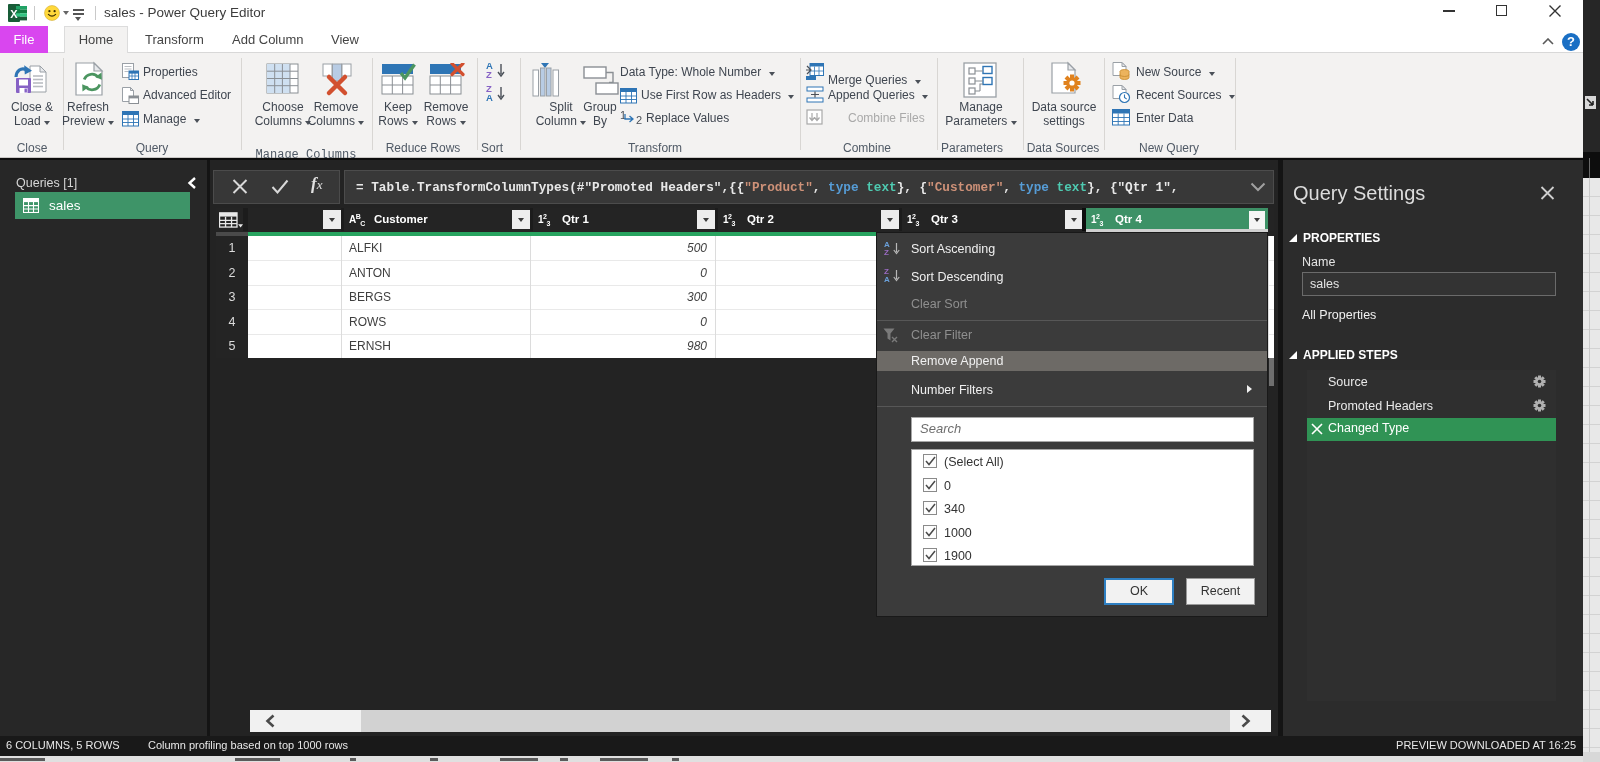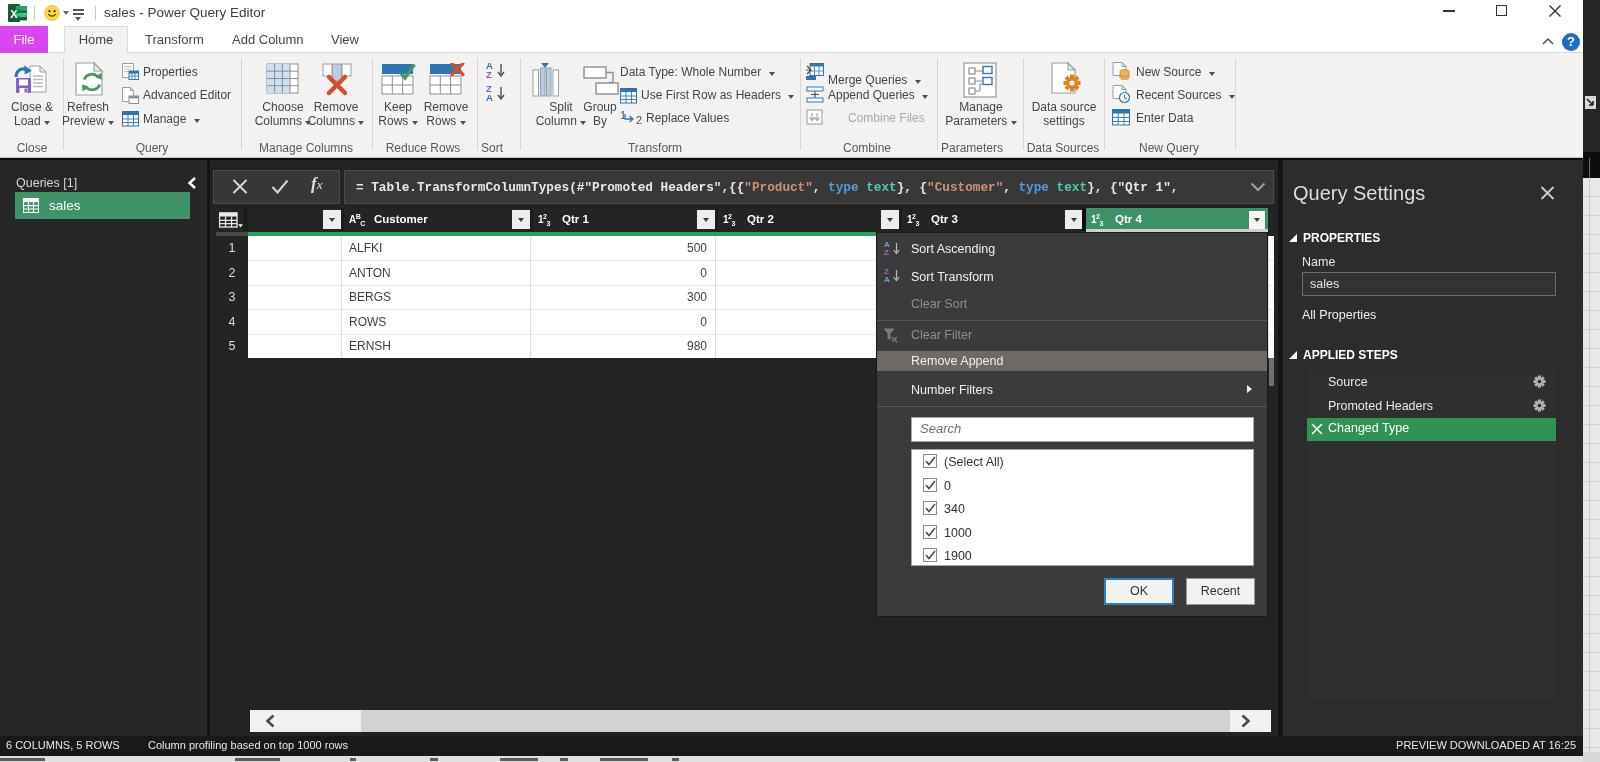--- a/index.html
+++ b/index.html
@@ -10,21 +10,21 @@
   .tri-down { width:0; height:0; border-left:3.5px solid transparent; border-right:3.5px solid transparent; border-top:4px solid #4a5058; display:inline-block; }
   .lbl { color:#505a66; font-size:12px; text-align:center; }
   .rtxt { color:#3f4650; font-size:12px; }
   .bigbtn { position:absolute; text-align:center; color:#3f4650; font-size:12px; line-height:13.5px; }
   .hicon { color:#fff; font-size:10px; font-weight:bold; letter-spacing:-0.5px; }
   .hicon sup { font-size:7px; vertical-align:4px; }
   .hicon sub { font-size:7px; vertical-align:-3px; }
   .htxt { color:#fff; font-size:11.5px; font-weight:bold; }
   .gnum { width:32px; text-align:center; color:#dcdcdc; font-size:12.5px; }
   .ctxt { color:#3f3f3f; font-size:12px; }
-  .ntxt { width:177px; text-align:right; color:#3f3f3f; font-size:12px; }
+  .ntxt { width:177px; text-align:right; color:#3f3f3f; font-size:12px; font-style:italic; }
   .mitem { position:absolute; left:911px; color:#f0f0f0; font-size:12.5px; }
   .mgray { color:#8f8f8f; }
   .chk { position:absolute; width:14px; height:14px; background:#fdfdfd; border:1px solid #8a8a8a; }
   .ltxt { position:absolute; left:944px; color:#333; font-size:12.5px; }
 </style>
 </head>
 <body>
 <div id="stage">
 
 <div class="abs" style="left:0;top:0;width:1583px;height:26px;background:#ffffff;"></div>
@@ -78,21 +78,21 @@
 <div class="abs" style="left:477px;top:58px;width:1px;height:92px;background:#d8d6d3;"></div>
 <div class="abs" style="left:520px;top:58px;width:1px;height:92px;background:#d8d6d3;"></div>
 <div class="abs" style="left:800px;top:58px;width:1px;height:92px;background:#d8d6d3;"></div>
 <div class="abs" style="left:937px;top:58px;width:1px;height:92px;background:#d8d6d3;"></div>
 <div class="abs" style="left:1023px;top:58px;width:1px;height:92px;background:#d8d6d3;"></div>
 <div class="abs" style="left:1104px;top:58px;width:1px;height:92px;background:#d8d6d3;"></div>
 <div class="abs" style="left:1235px;top:58px;width:1px;height:92px;background:#d8d6d3;"></div>
 
 <div class="abs lbl" style="left:2px;top:141px;width:60px;">Close</div>
 <div class="abs lbl" style="left:92px;top:141px;width:120px;">Query</div>
-<div class="abs lbl" style="left:246px;top:141px;width:120px;">Manage Columns</div>
+<div class="abs lbl" style="left:246px;top:148px;width:120px;font-family:Liberation Mono, monospace;">Manage Columns</div>
 <div class="abs lbl" style="left:363px;top:141px;width:120px;">Reduce Rows</div>
 <div class="abs lbl" style="left:462px;top:141px;width:60px;">Sort</div>
 <div class="abs lbl" style="left:595px;top:141px;width:120px;">Transform</div>
 <div class="abs lbl" style="left:807px;top:141px;width:120px;">Combine</div>
 <div class="abs lbl" style="left:912px;top:141px;width:120px;">Parameters</div>
 <div class="abs lbl" style="left:1003px;top:141px;width:120px;">Data Sources</div>
 <div class="abs lbl" style="left:1109px;top:141px;width:120px;">New Query</div>
 
 <svg class="abs" style="left:12px;top:62px;" width="38" height="38" viewBox="0 0 38 38">
   <path d="M18 4 h10 l6 6 v20 h-16 z" fill="#fff" stroke="#9aa0a6" stroke-width="1"></path>
@@ -422,21 +422,21 @@
 
 <div class="abs" style="left:884px;top:241px;width:8px;font-size:8px;font-weight:bold;color:#6a9fd8;line-height:7.5px;">A<br><span style="color:#9b6bc3;">Z</span></div>
 <svg class="abs" style="left:893px;top:243px;" width="7" height="12" viewBox="0 0 7 12">
       <path d="M3.5 0 v9 M0.8 7 l2.7 3.6 2.7-3.6" stroke="#b8b8b8" stroke-width="1.2" fill="none"></path>
     </svg>
 <div class="mitem" style="top:242px;">Sort Ascending</div>
 <div class="abs" style="left:884px;top:268px;width:8px;font-size:8px;font-weight:bold;color:#9b6bc3;line-height:7.5px;">Z<br><span style="color:#6a9fd8;">A</span></div>
 <svg class="abs" style="left:893px;top:270px;" width="7" height="12" viewBox="0 0 7 12">
       <path d="M3.5 0 v9 M0.8 7 l2.7 3.6 2.7-3.6" stroke="#b8b8b8" stroke-width="1.2" fill="none"></path>
     </svg>
-<div class="mitem" style="top:270px;">Sort Transform</div>
+<div class="mitem" style="top:270px;">Sort Descending</div>
 <div class="mitem mgray" style="top:297px;">Clear Sort</div>
 <div class="abs" style="left:877px;top:320px;width:390px;height:1px;background:#575757;"></div>
 
 <svg class="abs" style="left:883px;top:328px;" width="16" height="15" viewBox="0 0 16 15">
   <path d="M0.5 0.5 h11 l-4 5 v7 l-3 -2 v-5 z" fill="#7a7a7a"></path>
   <path d="M9 9 l5 5 M14 9 l-5 5" stroke="#7a7a7a" stroke-width="1.4"></path>
 </svg>
 <div class="mitem mgray" style="top:328px;">Clear Filter</div>
 <div class="abs" style="left:877px;top:351px;width:390px;height:20px;background:#6d6a66;"></div>
 <div class="mitem" style="top:354px;">Remove Append</div>

